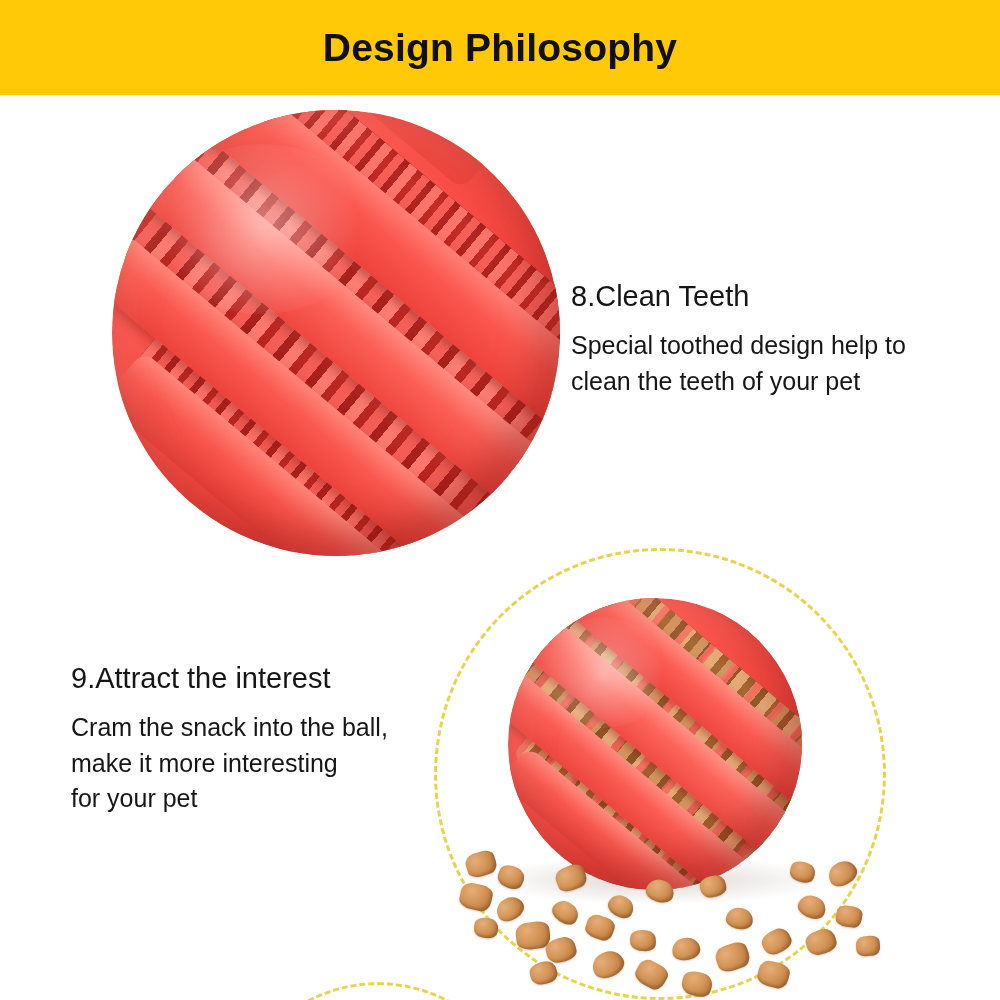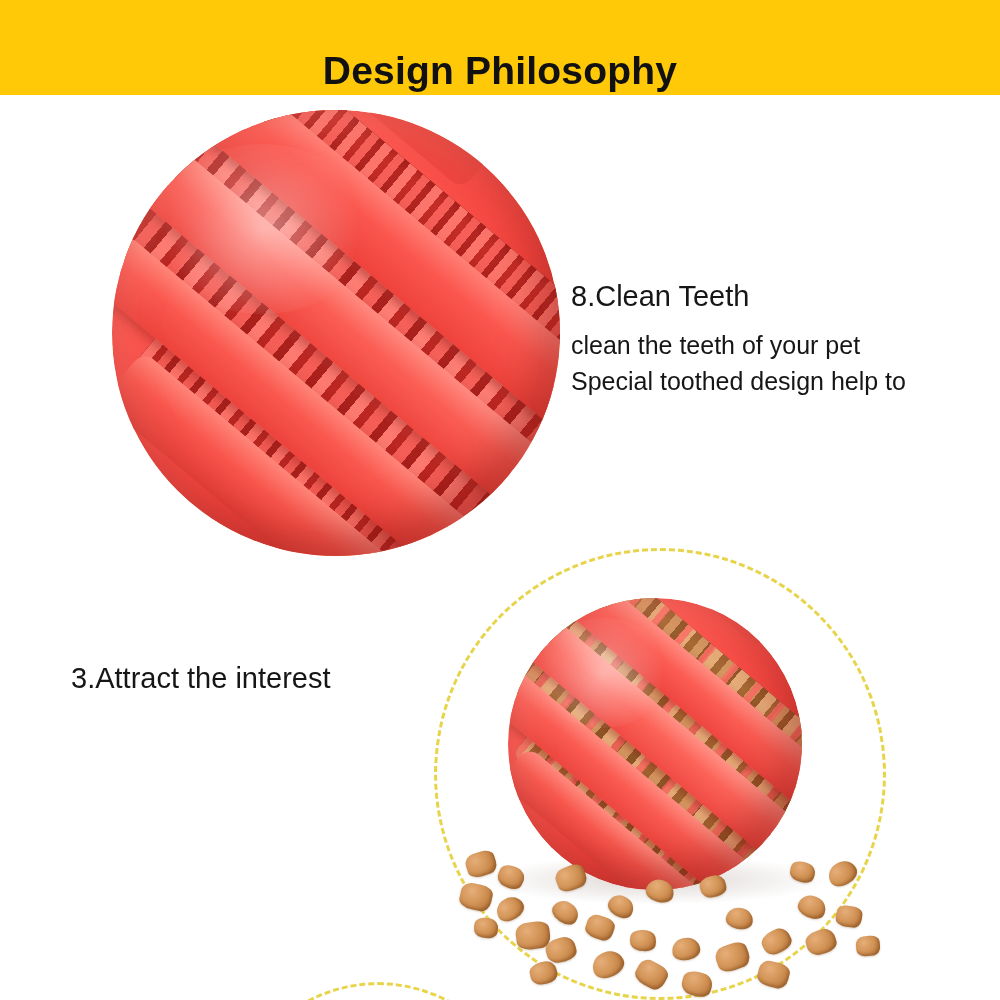--- a/index.html
+++ b/index.html
@@ -35,21 +35,20 @@
     width: 1000px;
     height: 95px;
     display: flex;
     align-items: center;
     justify-content: center;
     font-size: 39px;
     font-weight: bold;
     color: #111111;
     letter-spacing: 0.2px;
     white-space: nowrap;
-    margin-top: 23px;
   }
 
   
   .feature-heading {
     position: absolute;
     font-size: 29px;
     color: #161616;
     white-space: nowrap;
     line-height: 1.1;
   }
@@ -243,25 +242,30 @@
                 background:linear-gradient(150deg,#FF8C80 0%,#FB5B52 55%,#EE453E 100%);"></div>
 
     <div class="shine" style="left:40px; top:34px; width:220px; height:170px;"></div>
 
     <div class="ball-rim"></div>
     <div class="ball-dotfringe"></div>
   </div>
 
   <div class="feature-heading" id="feature1-heading">8.Clean Teeth</div>
   <div class="feature-body" id="feature1-body">
+    <div>Special toothed design help to</div>
     <div>clean the teeth of your pet</div>
-    <div>Special toothed design help to</div>
-  </div>
-
-  <div class="feature-heading" id="feature2-heading">3.Attract the interest</div>
+  </div>
+
+  <div class="feature-heading" id="feature2-heading">9.Attract the interest</div>
+  <div class="feature-body" id="feature2-body">
+    <div>Cram the snack into the ball,</div>
+    <div>make it more interesting</div>
+    <div>for your pet</div>
+  </div>
 
   <div id="highlight-circle"></div>
   <div id="bottom-arc"></div>
 
   <div id="ball-two-shadow"></div>
 
   <div>
     <div class="kibble k-cross" style="left:466px; top:852px; width:30px; height:24px; transform:rotate(-18deg);"></div>
     <div class="kibble k-blob" style="left:498px; top:866px; width:26px; height:22px; transform:rotate(24deg);"></div>
     <div class="kibble k-cross" style="left:460px; top:884px; width:32px; height:26px; transform:rotate(12deg);"></div>

